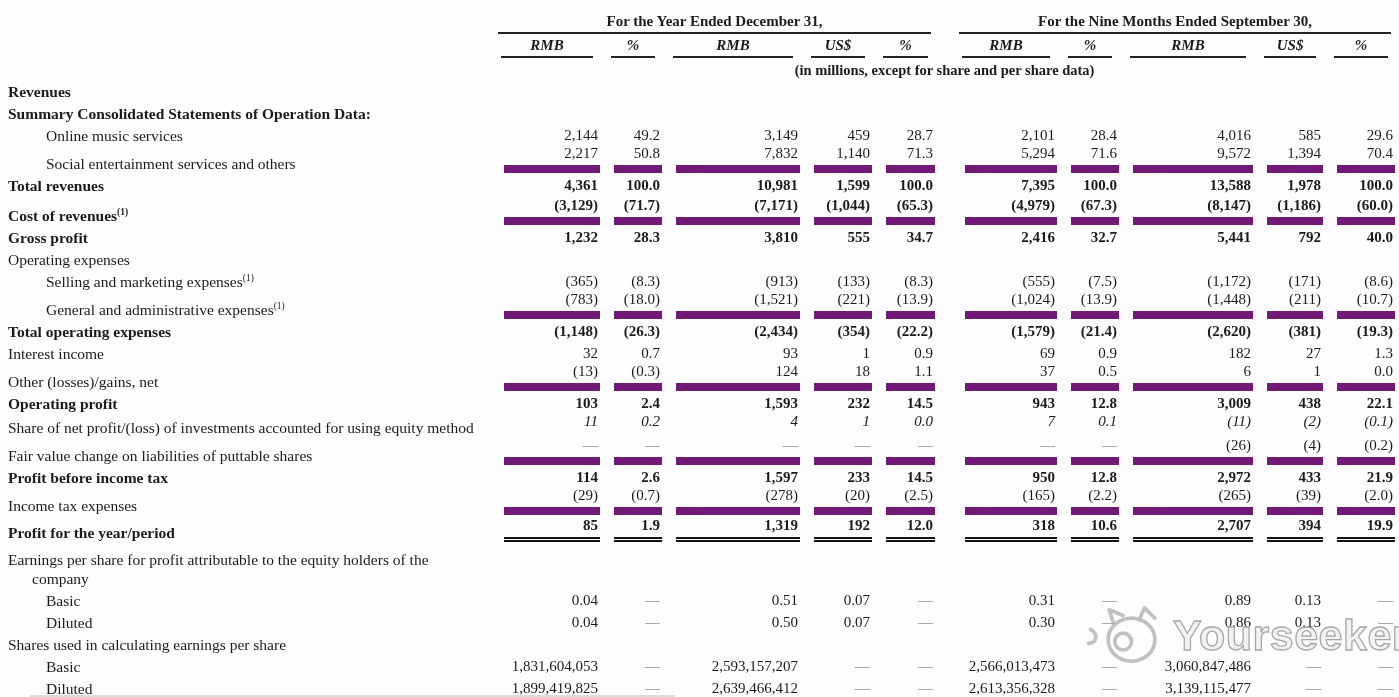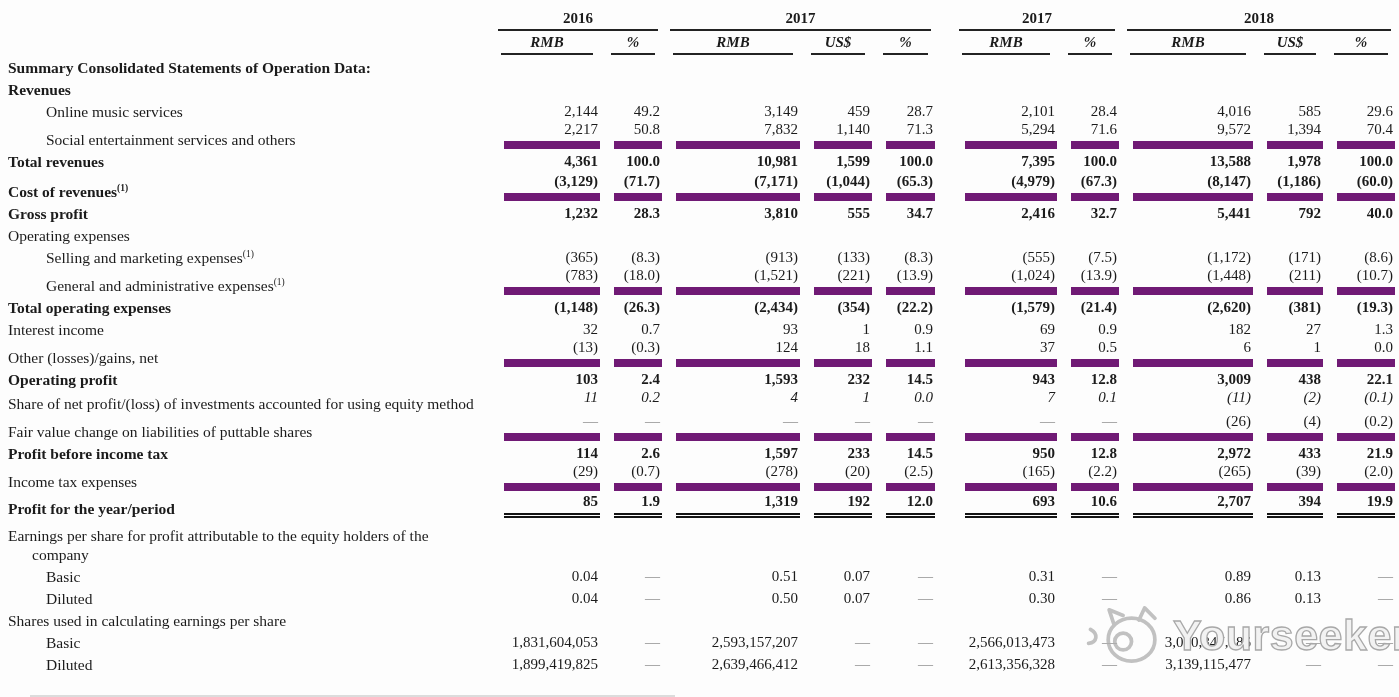--- a/index.html
+++ b/index.html
@@ -50,34 +50,28 @@
         <col style="width:72px">
         <col style="width:63px">
       <col style="width:16px">
       <col style="width:106px">
         <col style="width:62px">
         <col style="width:134px">
       <col style="width:70px">
         <col style="width:72px">
     </colgroup>
     <thead>
-      <tr class="h-year">
+      <tr class="h-title">
         <th class="lblcell"></th>
-        <th colspan="2">
-          <div class="ul">2016</div>
-          </th>
-        <th colspan="3">
-          <div class="ul">2017</div>
+        <th colspan="5">
+          <div class="ul">For the Year Ended December 31,</div>
           </th>
         <th class="sp"></th>
-        <th colspan="2">
-          <div class="ul">2017</div>
-          </th>
-        <th colspan="3">
-          <div class="ul">2018</div>
+        <th colspan="5">
+          <div class="ul">For the Nine Months Ended September 30,</div>
           </th>
       </tr>
       <tr class="h-cols">
         <th class="lblcell"></th>
         <th>
             <div class="ul">RMB</div>
           </th>
         <th>
             <div class="ul">%</div>
           </th>
@@ -100,58 +94,62 @@
         <th>
             <div class="ul">RMB</div>
           </th>
         <th>
             <div class="ul">US$</div>
           </th>
         <th>
             <div class="ul">%</div>
           </th>
       </tr>
+      <tr class="h-note">
+        <th class="lblcell"></th>
+        <th colspan="11">(in millions, except for share and per share data)</th>
+      </tr>
     </thead>
     <tbody>
         <tr class="b">
+          <td class="lblcell">Revenues</td>
+          <td class="num">
+            <span class="v"></span>
+          </td>
+          <td class="num">
+            <span class="v"></span>
+          </td>
+          <td class="num">
+            <span class="v"></span>
+          </td>
+          <td class="num">
+            <span class="v"></span>
+          </td>
+          <td class="num">
+            <span class="v"></span>
+          </td>
+          <td class="sp"></td>
+          <td class="num">
+            <span class="v"></span>
+          </td>
+          <td class="num">
+            <span class="v"></span>
+          </td>
+          <td class="num">
+            <span class="v"></span>
+          </td>
+          <td class="num">
+            <span class="v"></span>
+          </td>
+          <td class="num">
+            <span class="v"></span>
+          </td>
+        </tr>
+        <tr class="b">
           <td class="lblcell">Summary Consolidated Statements of Operation Data:</td>
-          <td class="num">
-            <span class="v"></span>
-          </td>
-          <td class="num">
-            <span class="v"></span>
-          </td>
-          <td class="num">
-            <span class="v"></span>
-          </td>
-          <td class="num">
-            <span class="v"></span>
-          </td>
-          <td class="num">
-            <span class="v"></span>
-          </td>
-          <td class="sp"></td>
-          <td class="num">
-            <span class="v"></span>
-          </td>
-          <td class="num">
-            <span class="v"></span>
-          </td>
-          <td class="num">
-            <span class="v"></span>
-          </td>
-          <td class="num">
-            <span class="v"></span>
-          </td>
-          <td class="num">
-            <span class="v"></span>
-          </td>
-        </tr>
-        <tr class="b">
-          <td class="lblcell">Revenues</td>
           <td class="num">
             <span class="v"></span>
           </td>
           <td class="num">
             <span class="v"></span>
           </td>
           <td class="num">
             <span class="v"></span>
           </td>
           <td class="num">
@@ -733,21 +731,21 @@
             <span class="v dbl">1,319</span>
           </td>
           <td class="num">
             <span class="v dbl">192</span>
           </td>
           <td class="num">
             <span class="v dbl">12.0</span>
           </td>
           <td class="sp"></td>
           <td class="num">
-            <span class="v dbl">693</span>
+            <span class="v dbl">318</span>
           </td>
           <td class="num">
             <span class="v dbl">10.6</span>
           </td>
           <td class="num">
             <span class="v dbl">2,707</span>
           </td>
           <td class="num">
             <span class="v dbl">394</span>
           </td>

